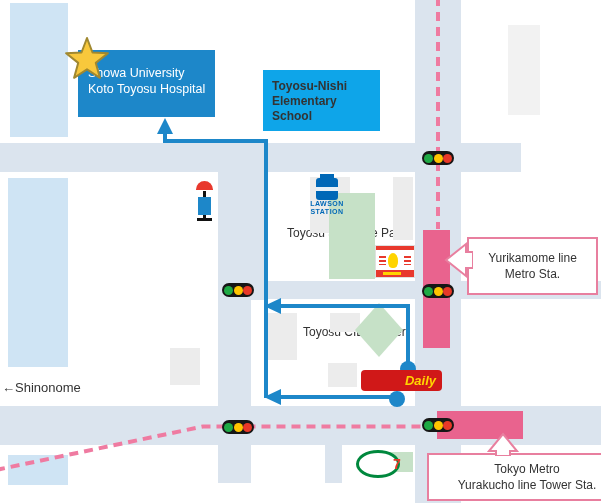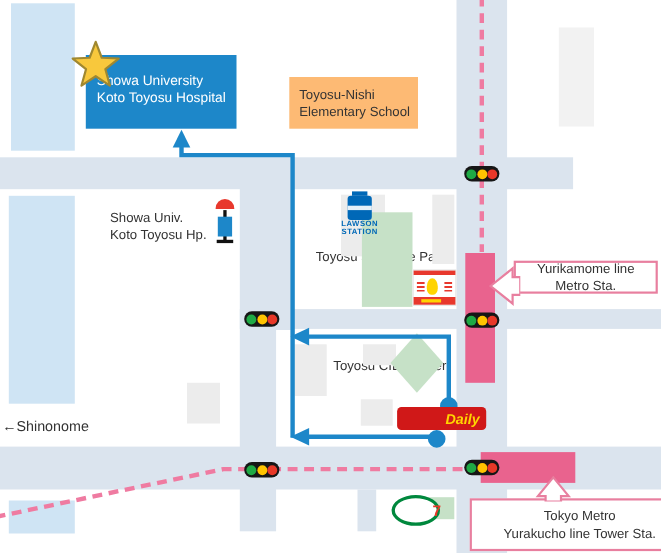--- a/index.html
+++ b/index.html
@@ -9,30 +9,30 @@
   }
   .abs{position:absolute;padding-left:38px;}
   .lbl{position:absolute;font-size:12px;line-height:15px;color:#333;white-space:nowrap;}
   
   #hospital-box{
     left:78px;top:50px;width:137px;height:67px;background:#1d87c9;color:#fff;
     font-size:12.5px;line-height:16px;padding:15px 0 0 10px;box-sizing:border-box;z-index:4;
   }
   
   #school-box{
-    left:263px;top:70px;width:117px;height:47px;background:#fdba74;
-    font-size:12px;line-height:15px;padding:9px 0 0 9px;box-sizing:border-box;z-index:3;
+    left:263px;top:70px;width:117px;height:61px;background:#0ea5e9;
+    font-size:12px;line-height:15px;padding:9px 0 0 9px;box-sizing:border-box;z-index:3;font-weight:bold;
   }
   
   .callout{
     position:absolute;background:#fff;border:2px solid #e87f9f;box-sizing:border-box;
     font-size:12px;line-height:16px;text-align:center;z-index:6;
     display:flex;flex-direction:column;justify-content:center;
   }
-  #callout-yurikamome{left:467px;top:237px;width:131px;height:30px;}
+  #callout-yurikamome{left:467px;top:237px;width:131px;height:58px;}
   #callout-tokyo-metro{left:427px;top:453px;width:200px;height:48px;}
   
   .tl{
     position:absolute;width:32px;height:14px;background:#161616;border-radius:7px;
     display:flex;align-items:center;justify-content:space-between;padding:0 2px;box-sizing:border-box;z-index:7;
   }
   .tl span{width:9px;height:9px;border-radius:50%;display:block;}
   .tl .g{background:#1faa45;} .tl .y{background:#ffc400;} .tl .r{background:#e83828;}
   
   #bus-stop-icon{left:193px;top:181px;width:22px;height:42px;z-index:5;}
@@ -122,24 +122,20 @@
   <div class="abs" id="hospital-box">
     <div>Showa University</div>
     <div>Koto Toyosu Hospital</div>
   </div>
 
   <div class="abs" id="school-box">
     <div>Toyosu-Nishi</div>
     <div>Elementary School</div>
   </div>
 
-  <div class="lbl" style="left:100px;top:191px;">
-    <div>Showa Univ.</div>
-    <div>Koto Toyosu Hp.</div>
-  </div>
   <div class="abs" id="bus-stop-icon">
     <span class="dome"></span>
     <span class="pole"></span>
     <span class="sign"></span>
     <span class="base"></span>
   </div>
 
   <div class="abs" id="lawson-logo">
     <div class="can">
       <span class="lid"></span>

